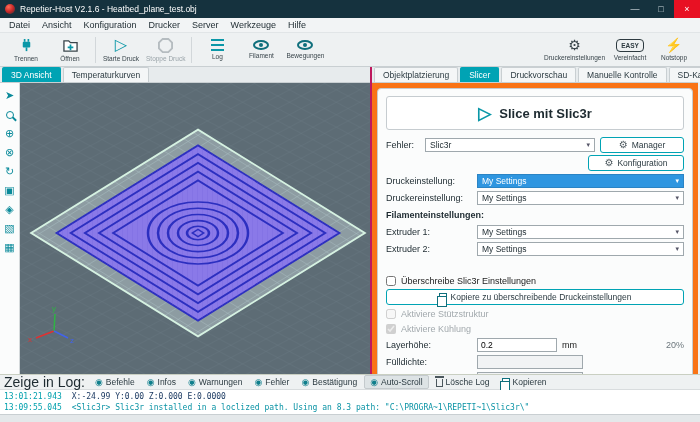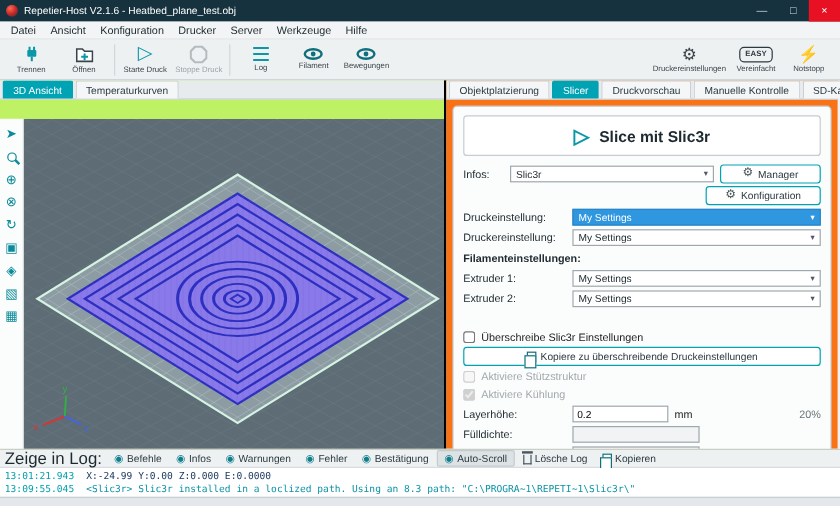--- a/index.html
+++ b/index.html
@@ -29,21 +29,21 @@
   .teal { color: #0a97a7; }
   .gray { color: #9aa4a9; }
   .dark { color: #39454b; }
   .icon-eye { width: 16px; height: 10px; border: 2px solid #0f6f7c; border-radius: 50%; position: relative; }
   .icon-eye::after { content: ""; position: absolute; left: 50%; top: 50%; width: 4px; height: 4px; margin: -2px 0 0 -2px; background: #0f6f7c; border-radius: 50%; }
   .icon-loglines { width: 13px; height: 12px; background: repeating-linear-gradient(to bottom, #0a97a7 0 2px, transparent 2px 5px); }
   .easy-badge { border: 1.5px solid #2d3a40; border-radius: 4px; font-size: 6.5px; font-weight: bold; padding: 2px 4px; color: #2d3a40; }
 
   
   .main { position: absolute; top: 67px; left: 0; width: 700px; height: 307px; display: flex; }
-  .left-pane { width: 372px; border-right: 2px solid #000000; display: flex; flex-direction: column; background: #bef264; gap: 16px; }
+  .left-pane { width: 372px; border-right: 2px solid #be185d; display: flex; flex-direction: column; background: #737373; }
   .right-pane { width: 326px; display: flex; flex-direction: column; background: #f97316; }
 
   .tabs { display: flex; height: 16px; background: #e7ebed; border-bottom: 1px solid #c9cfd2; align-items: flex-end; }
   .tab { padding: 2px 8px 2px; font-size: 8.5px; color: #2b3a41; background: #f4f6f7; border: 1px solid #c9cfd2; border-bottom: none; margin-left: 2px; border-radius: 2px 2px 0 0; white-space: nowrap; }
   .tab.active { background: #00a3b4; color: #fff; border-color: #00a3b4; }
 
   .view-body { flex: 1; display: flex; }
   .tool-strip { width: 20px; background: #fbfcfc; border-right: 1px solid #d4d9db; display: flex; flex-direction: column; align-items: center; padding-top: 3px; }
   .side-icon { height: 19px; width: 18px; display: flex; align-items: center; justify-content: center; color: #0a8a9a; font-size: 11px; }
   .icon-mag { width: 8px; height: 8px; border: 1.5px solid #0a8a9a; border-radius: 50%; position: relative; }
@@ -254,21 +254,21 @@
       </div>
       <div class="panel">
         <div class="card">
 
           <button class="slice-btn">
             <span class="glyph teal">▷</span>
             <span>Slice mit Slic3r</span>
           </button>
 
           <div class="row" style="margin-top:7px;">
-            <span class="lbl" style="width:34px;">Infos:</span>
+            <span class="lbl" style="width:34px;">Fehler:</span>
             <span class="dd">
               <span>Slic3r</span>
               <span class="arrow">▾</span>
             </span>
             <button class="btn-teal" style="width:84px;">
               <span class="glyph">⚙</span>
               <span>Manager</span>
             </button>
           </div>
 

